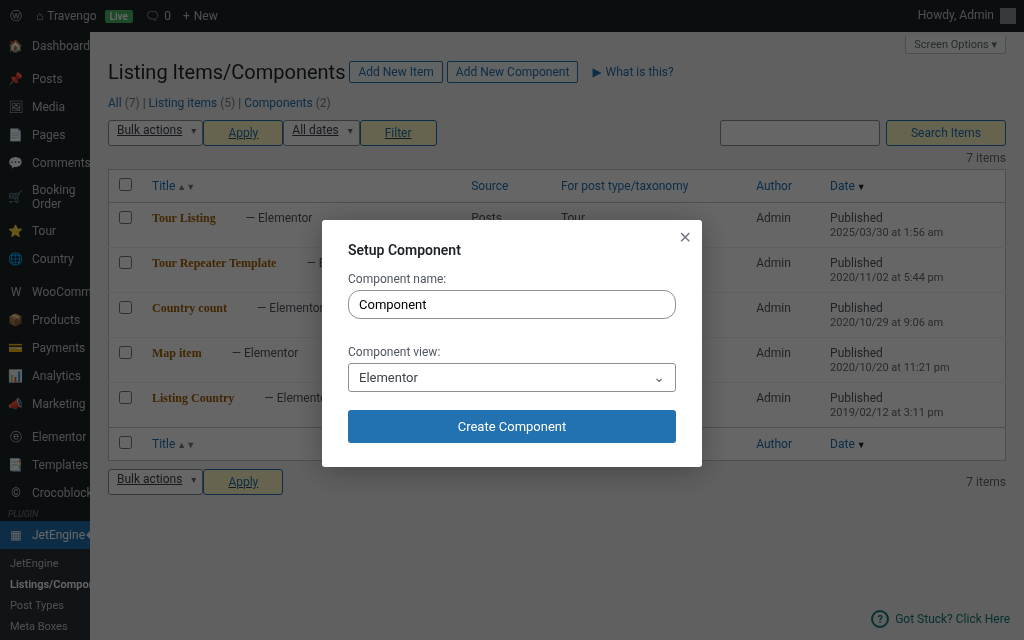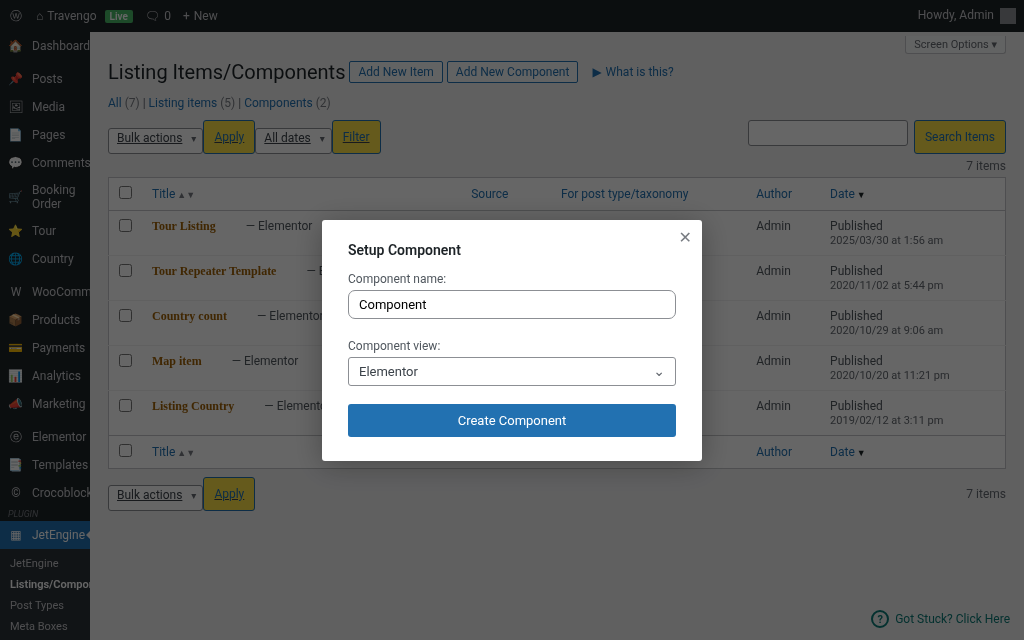--- a/index.html
+++ b/index.html
@@ -36,21 +36,21 @@
 .header-btn { border: 1px solid #2271b1; color: #2271b1; background: #f6f7f7; padding: 3px 8px; font-size: 12px; border-radius: 2px; cursor: pointer; }
 .header-link { color: #2271b1; font-size: 12px; cursor: pointer; display: flex; align-items: center; gap: 4px; }
 .subsubsub { font-size: 12px; margin-bottom: 10px; color: #646970; }
 .subsubsub a { color: #2271b1; cursor: pointer; }
 .subsubsub .count { color: #787c82; }
 
 .tablenav { display: flex; justify-content: space-between; align-items: center; margin: 8px 0; }
 .actions { display: flex; gap: 0; align-items: flex-end; text-decoration: underline; }
 .sel { border: 1px solid #8c8f94; border-radius: 3px; background: #fff; padding: 2px 20px 2px 8px; font-size: 12px; height: 26px; position: relative; cursor: pointer; }
 .sel::after { content: "▾"; position: absolute; right: 6px; top: 4px; font-size: 10px; color: #646970; }
-.btn { border: 1px solid #2271b1; color: #2271b1; background: #fde047; padding: 3px 10px; font-size: 12px; border-radius: 3px; cursor: pointer; height: 34px; }
+.btn { border: 1px solid #2271b1; color: #2271b1; background: #fef9c3; padding: 3px 24px; font-size: 12px; border-radius: 3px; cursor: pointer; height: 26px; }
 .search-box { display: flex; gap: 6px; }
 .search-input { border: 1px solid #8c8f94; border-radius: 3px; padding: 3px 6px; font-size: 12px; height: 26px; width: 160px; }
 .items-count { color: #646970; font-size: 12px; }
 
 table.wp-list { width: 100%; border-collapse: collapse; background: #fff; border: 1px solid #c3c4c7; font-size: 12px; }
 table.wp-list th { text-align: left; padding: 8px 10px; font-weight: 400; color: #2271b1; border-bottom: 1px solid #c3c4c7; }
 table.wp-list th.cb { width: 28px; }
 table.wp-list td { padding: 8px 10px; border-bottom: 1px solid #f0f0f1; color: #50575e; vertical-align: top; }
 table.wp-list tr:last-child td { border-bottom: none; }
 table.wp-list tfoot th { border-top: 1px solid #c3c4c7; border-bottom: none; }
@@ -58,21 +58,21 @@
 .row-suffix { color: #50575e; font-weight: 400; margin-left: 27px; }
 .date-small { color: #646970; font-size: 11px; }
 .sort-ind { font-size: 9px; color: #787c82; margin-left: 2px; }
 
 
 .overlay { position: absolute; inset: 0; background: rgba(0,0,0,0.6); display: flex; align-items: flex-start; justify-content: center; padding-top: 220px; }
 .modal { background: #fff; width: 380px; border-radius: 3px; padding: 22px 26px 24px; position: relative; box-shadow: 0 4px 30px rgba(0,0,0,0.3); }
 .modal-close { position: absolute; top: 8px; right: 10px; color: #787c82; cursor: pointer; font-size: 16px; background: none; border: none; }
 .modal-title { font-size: 14px; font-weight: 600; color: #1d2327; margin-bottom: 14px; }
 .field-label { font-size: 12px; color: #50575e; margin-bottom: 4px; display: block; }
-.field-input { width: 100%; border: 1px solid #8c8f94; border-radius: 7px; padding: 6px 10px; font-size: 13px; margin-bottom: 20px; }
+.field-input { width: 100%; border: 1px solid #8c8f94; border-radius: 12px; padding: 6px 10px; font-size: 13px; margin-bottom: 26px; }
 .field-select { width: 100%; border: 1px solid #8c8f94; border-radius: 3px; padding: 6px 10px; font-size: 13px; margin-bottom: 18px; background: #fff; position: relative; cursor: pointer; }
 .field-select::after { content: "⌄"; position: absolute; right: 10px; top: 5px; color: #646970; font-size: 14px; }
 .modal-submit { width: 100%; background: #2271b1; color: #fff; border: none; padding: 9px; border-radius: 3px; font-size: 13px; cursor: pointer; }
 
 .help-badge { position: absolute; right: 14px; bottom: 12px; color: #0b7a75; font-size: 12px; display: flex; align-items: center; gap: 6px; cursor: pointer; }
 .help-icon-circle { width: 18px; height: 18px; border: 2px solid #0b7a75; border-radius: 50%; display: inline-flex; align-items: center; justify-content: center; font-size: 11px; font-weight: bold; }
 </style>
 </head>
 <body>
 

